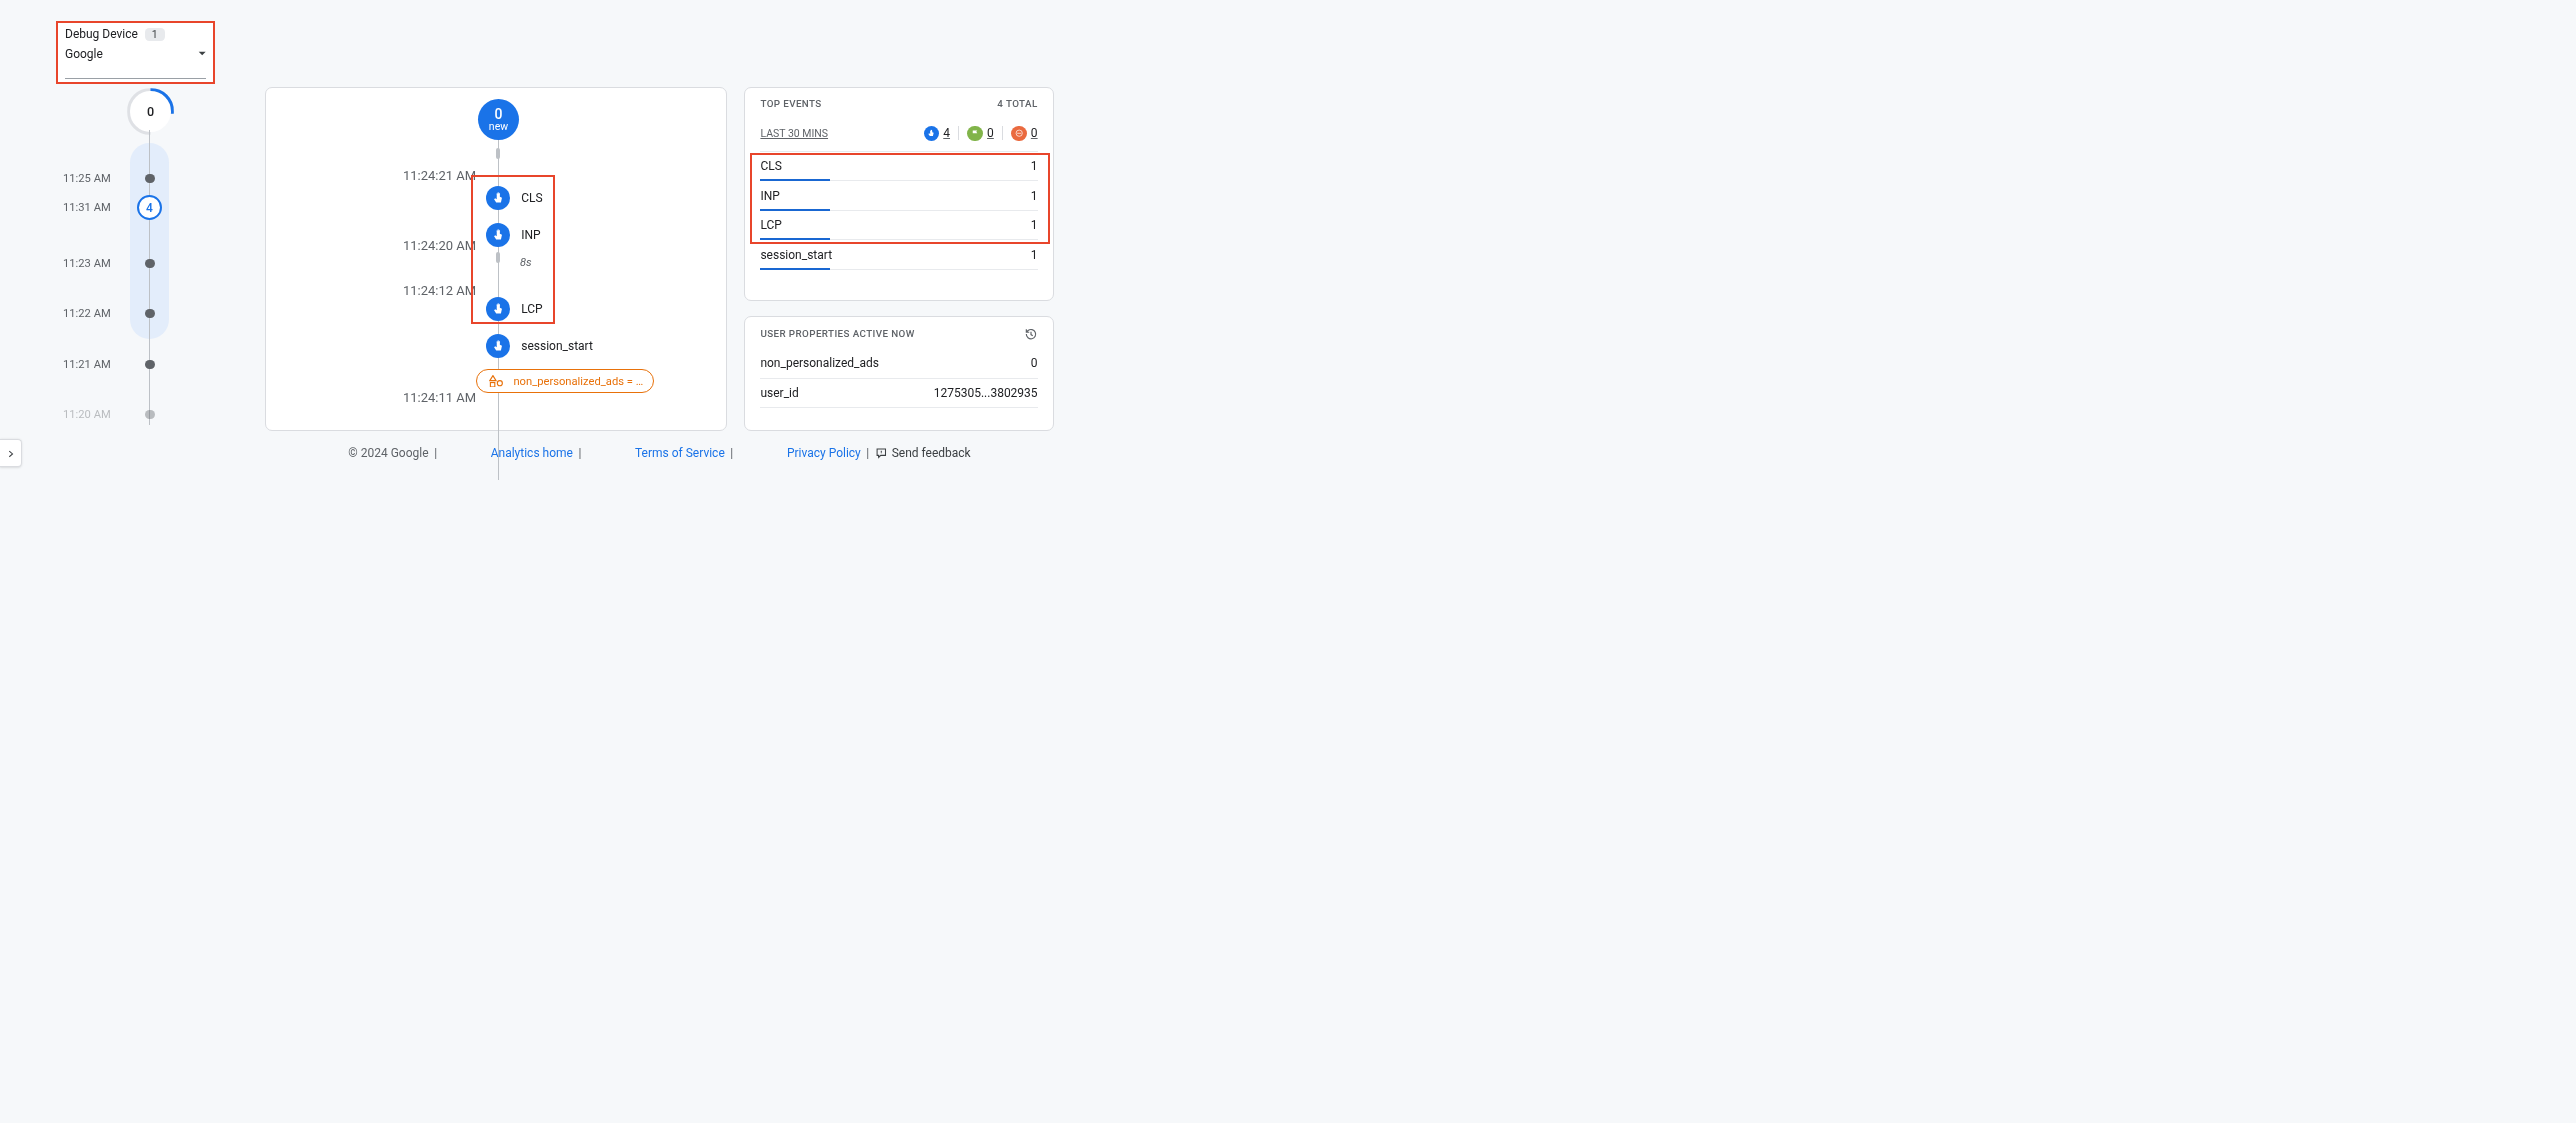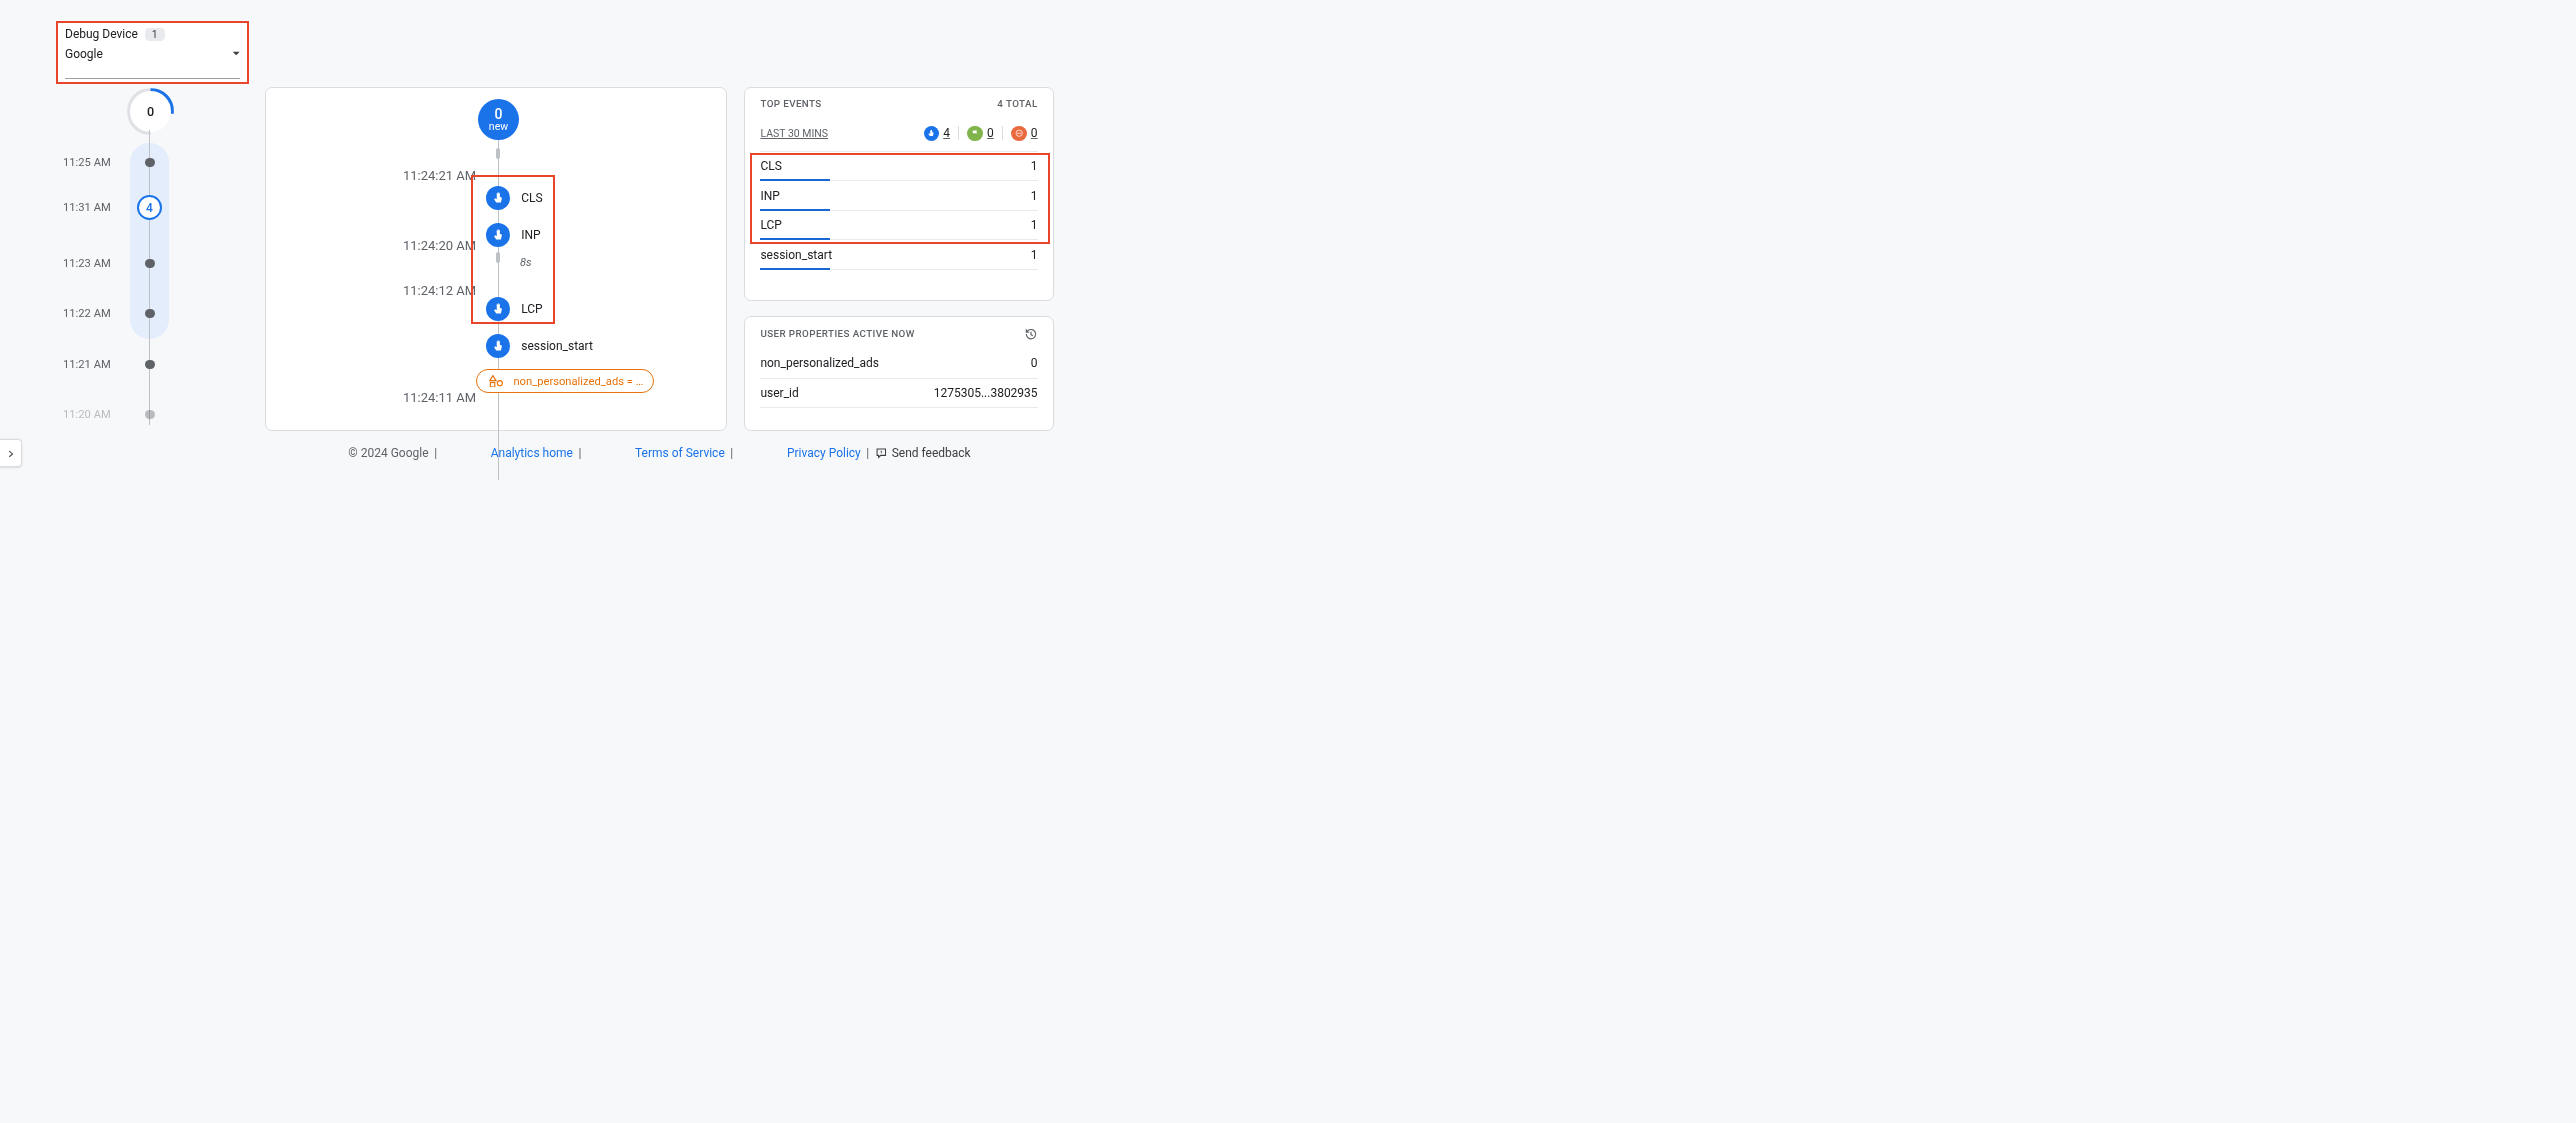--- a/index.html
+++ b/index.html
@@ -30,21 +30,21 @@
     justify-content: center;
     box-shadow: 0 0.7px 2.1px rgba(60,64,67,.15);
     cursor: pointer;
   }
 
   
   .debug-box {
     position: absolute;
     left: 56px;
     top: 21px;
-    width: 193px;
+    width: 159px;
     border: 2.8px solid #e8452b;
     background: #fff;
     padding: 4.2px 7px 2.8px;
   }
   .debug-title-row { display: flex; align-items: center; gap: 7px; font-size: 12px; color: #202124; }
   .badge-count {
     background: #e8eaed;
     border-radius: 4.2px;
     padding: 0 7px;
     font-size: 10.5px;
@@ -308,21 +308,21 @@
   </div>
 </div>
 
 <div class="minute-radial">
   <span>0</span>
 </div>
 
 <div class="track-highlight"></div>
 <div class="minute-line"></div>
 
-<div class="minute-tick" style="top:156px">
+<div class="minute-tick" style="top:172px">
   <span>11:25 AM</span>
   <span class="dot"></span>
 </div>
 <div class="minute-tick active" style="top:201px">
   <span>11:31 AM</span>
   <span class="dot">
       <span>4</span>
     </span>
 </div>
 <div class="minute-tick" style="top:257px">

